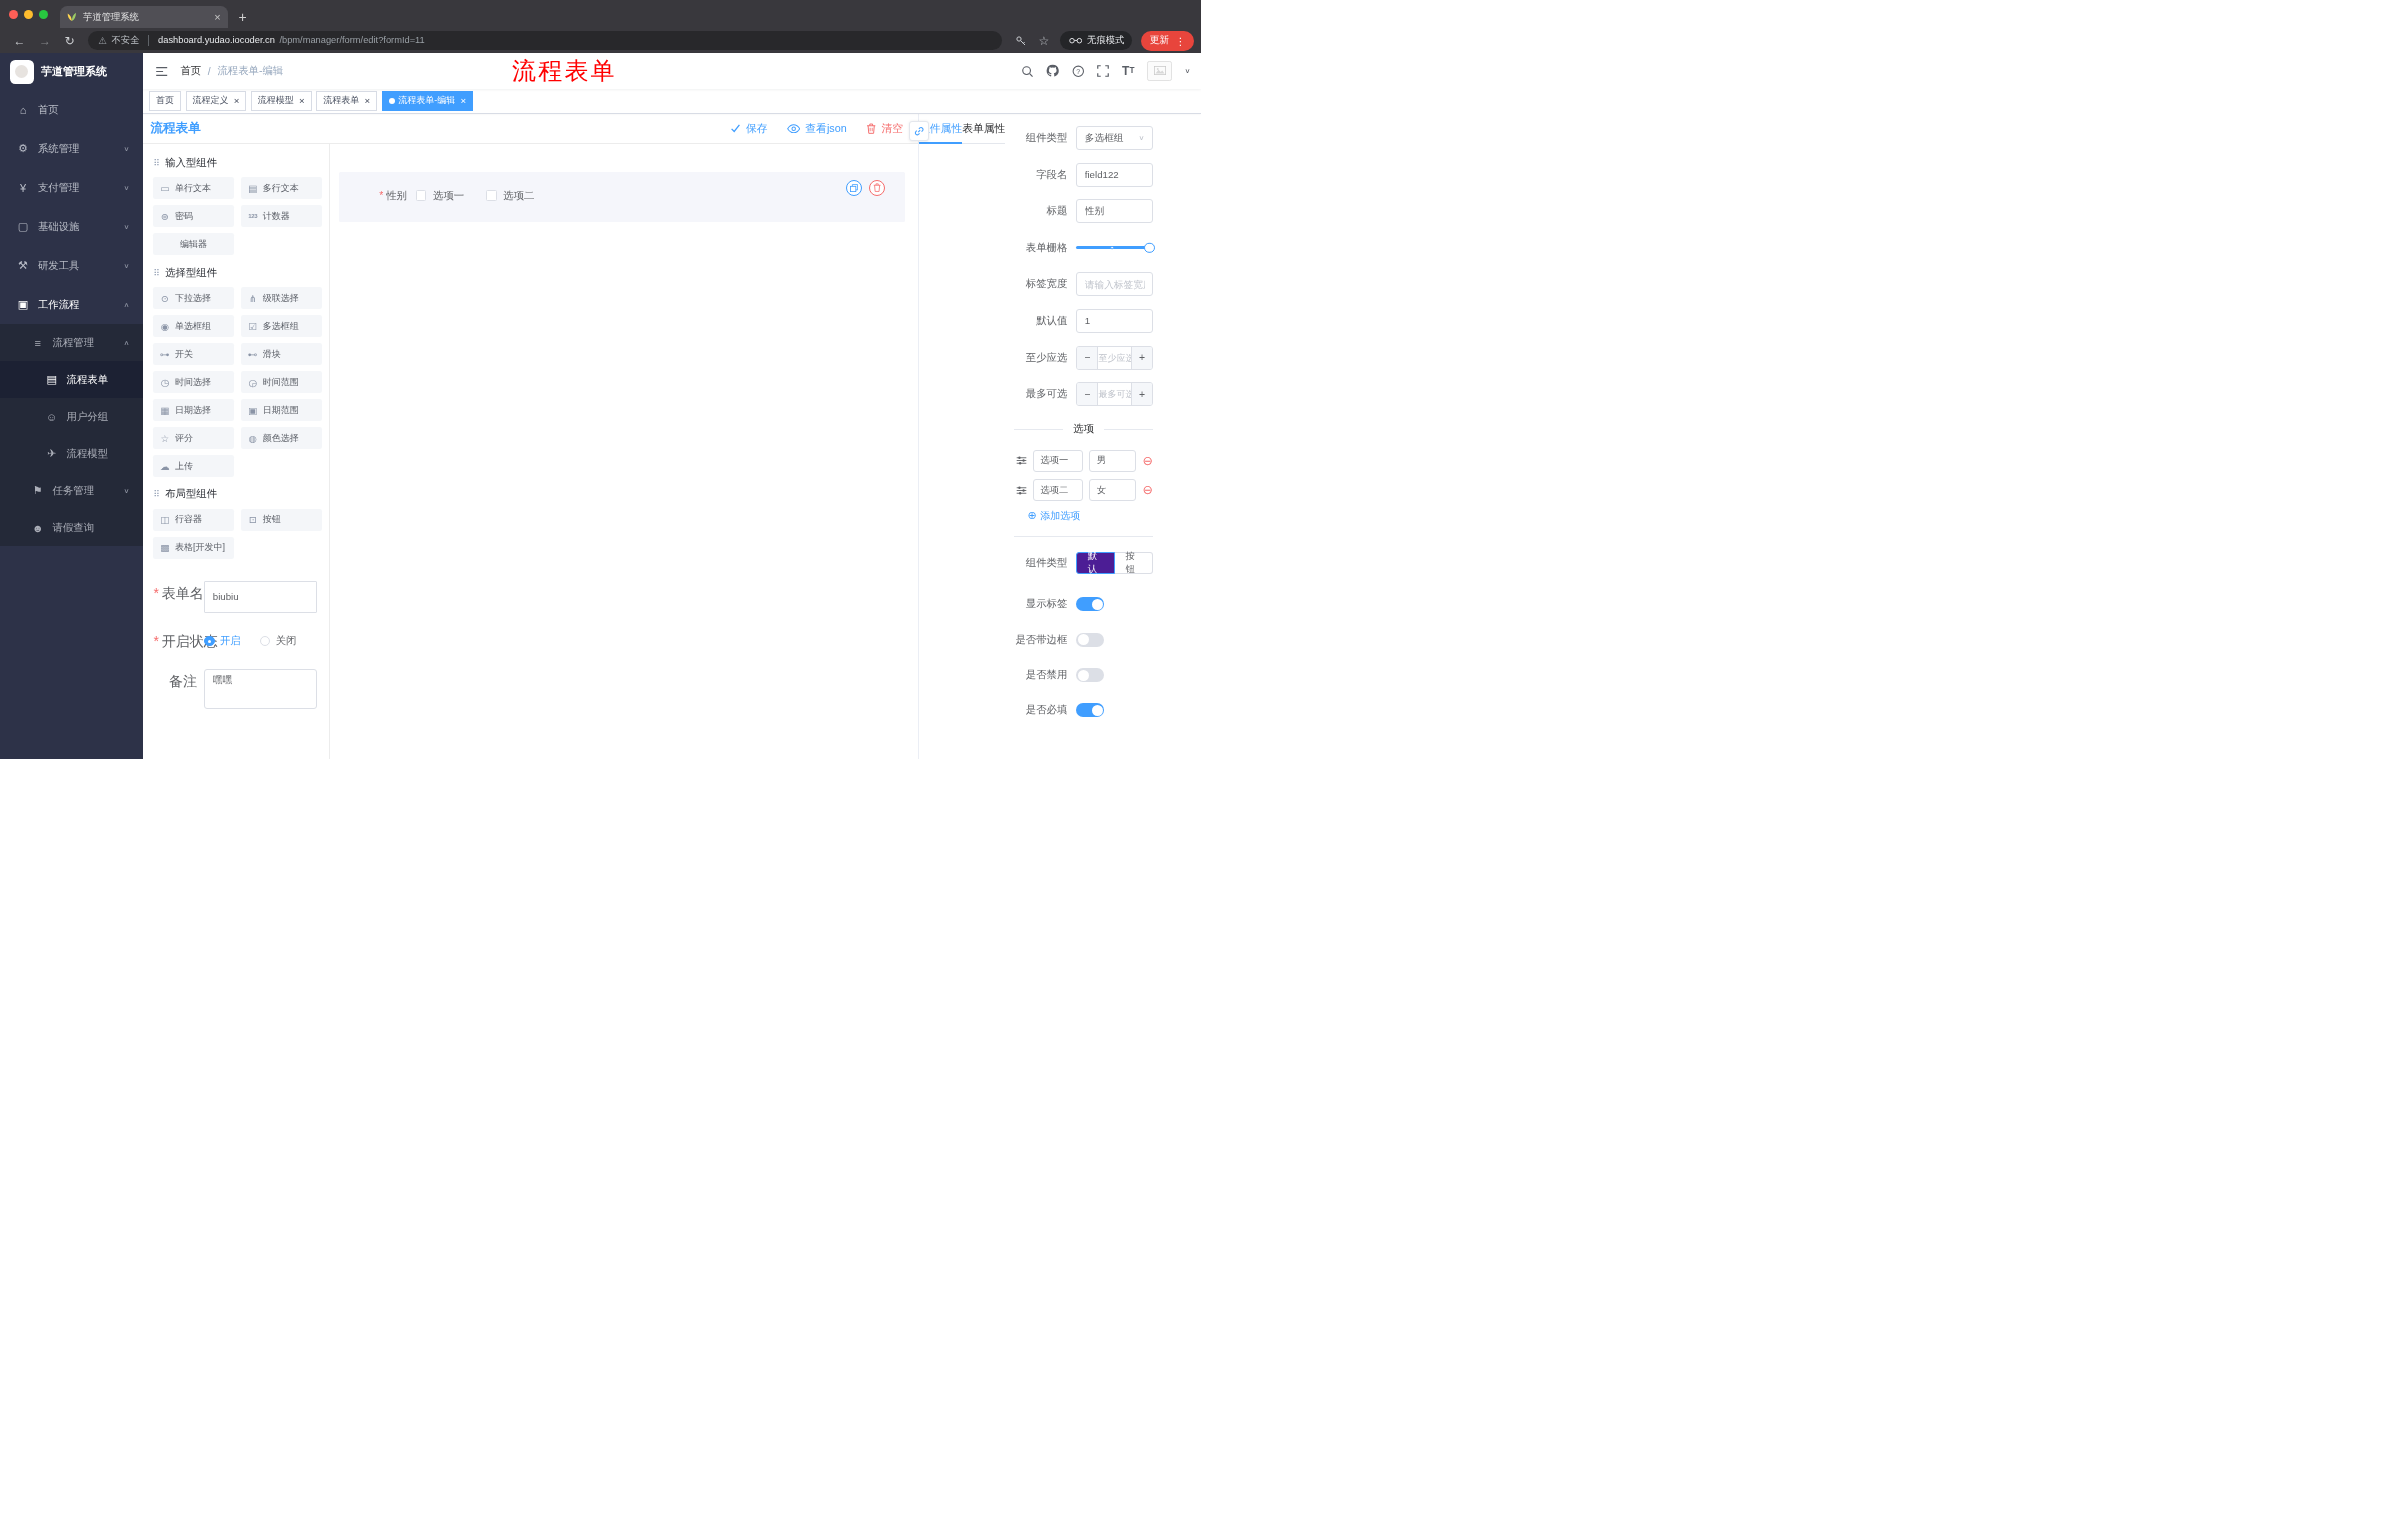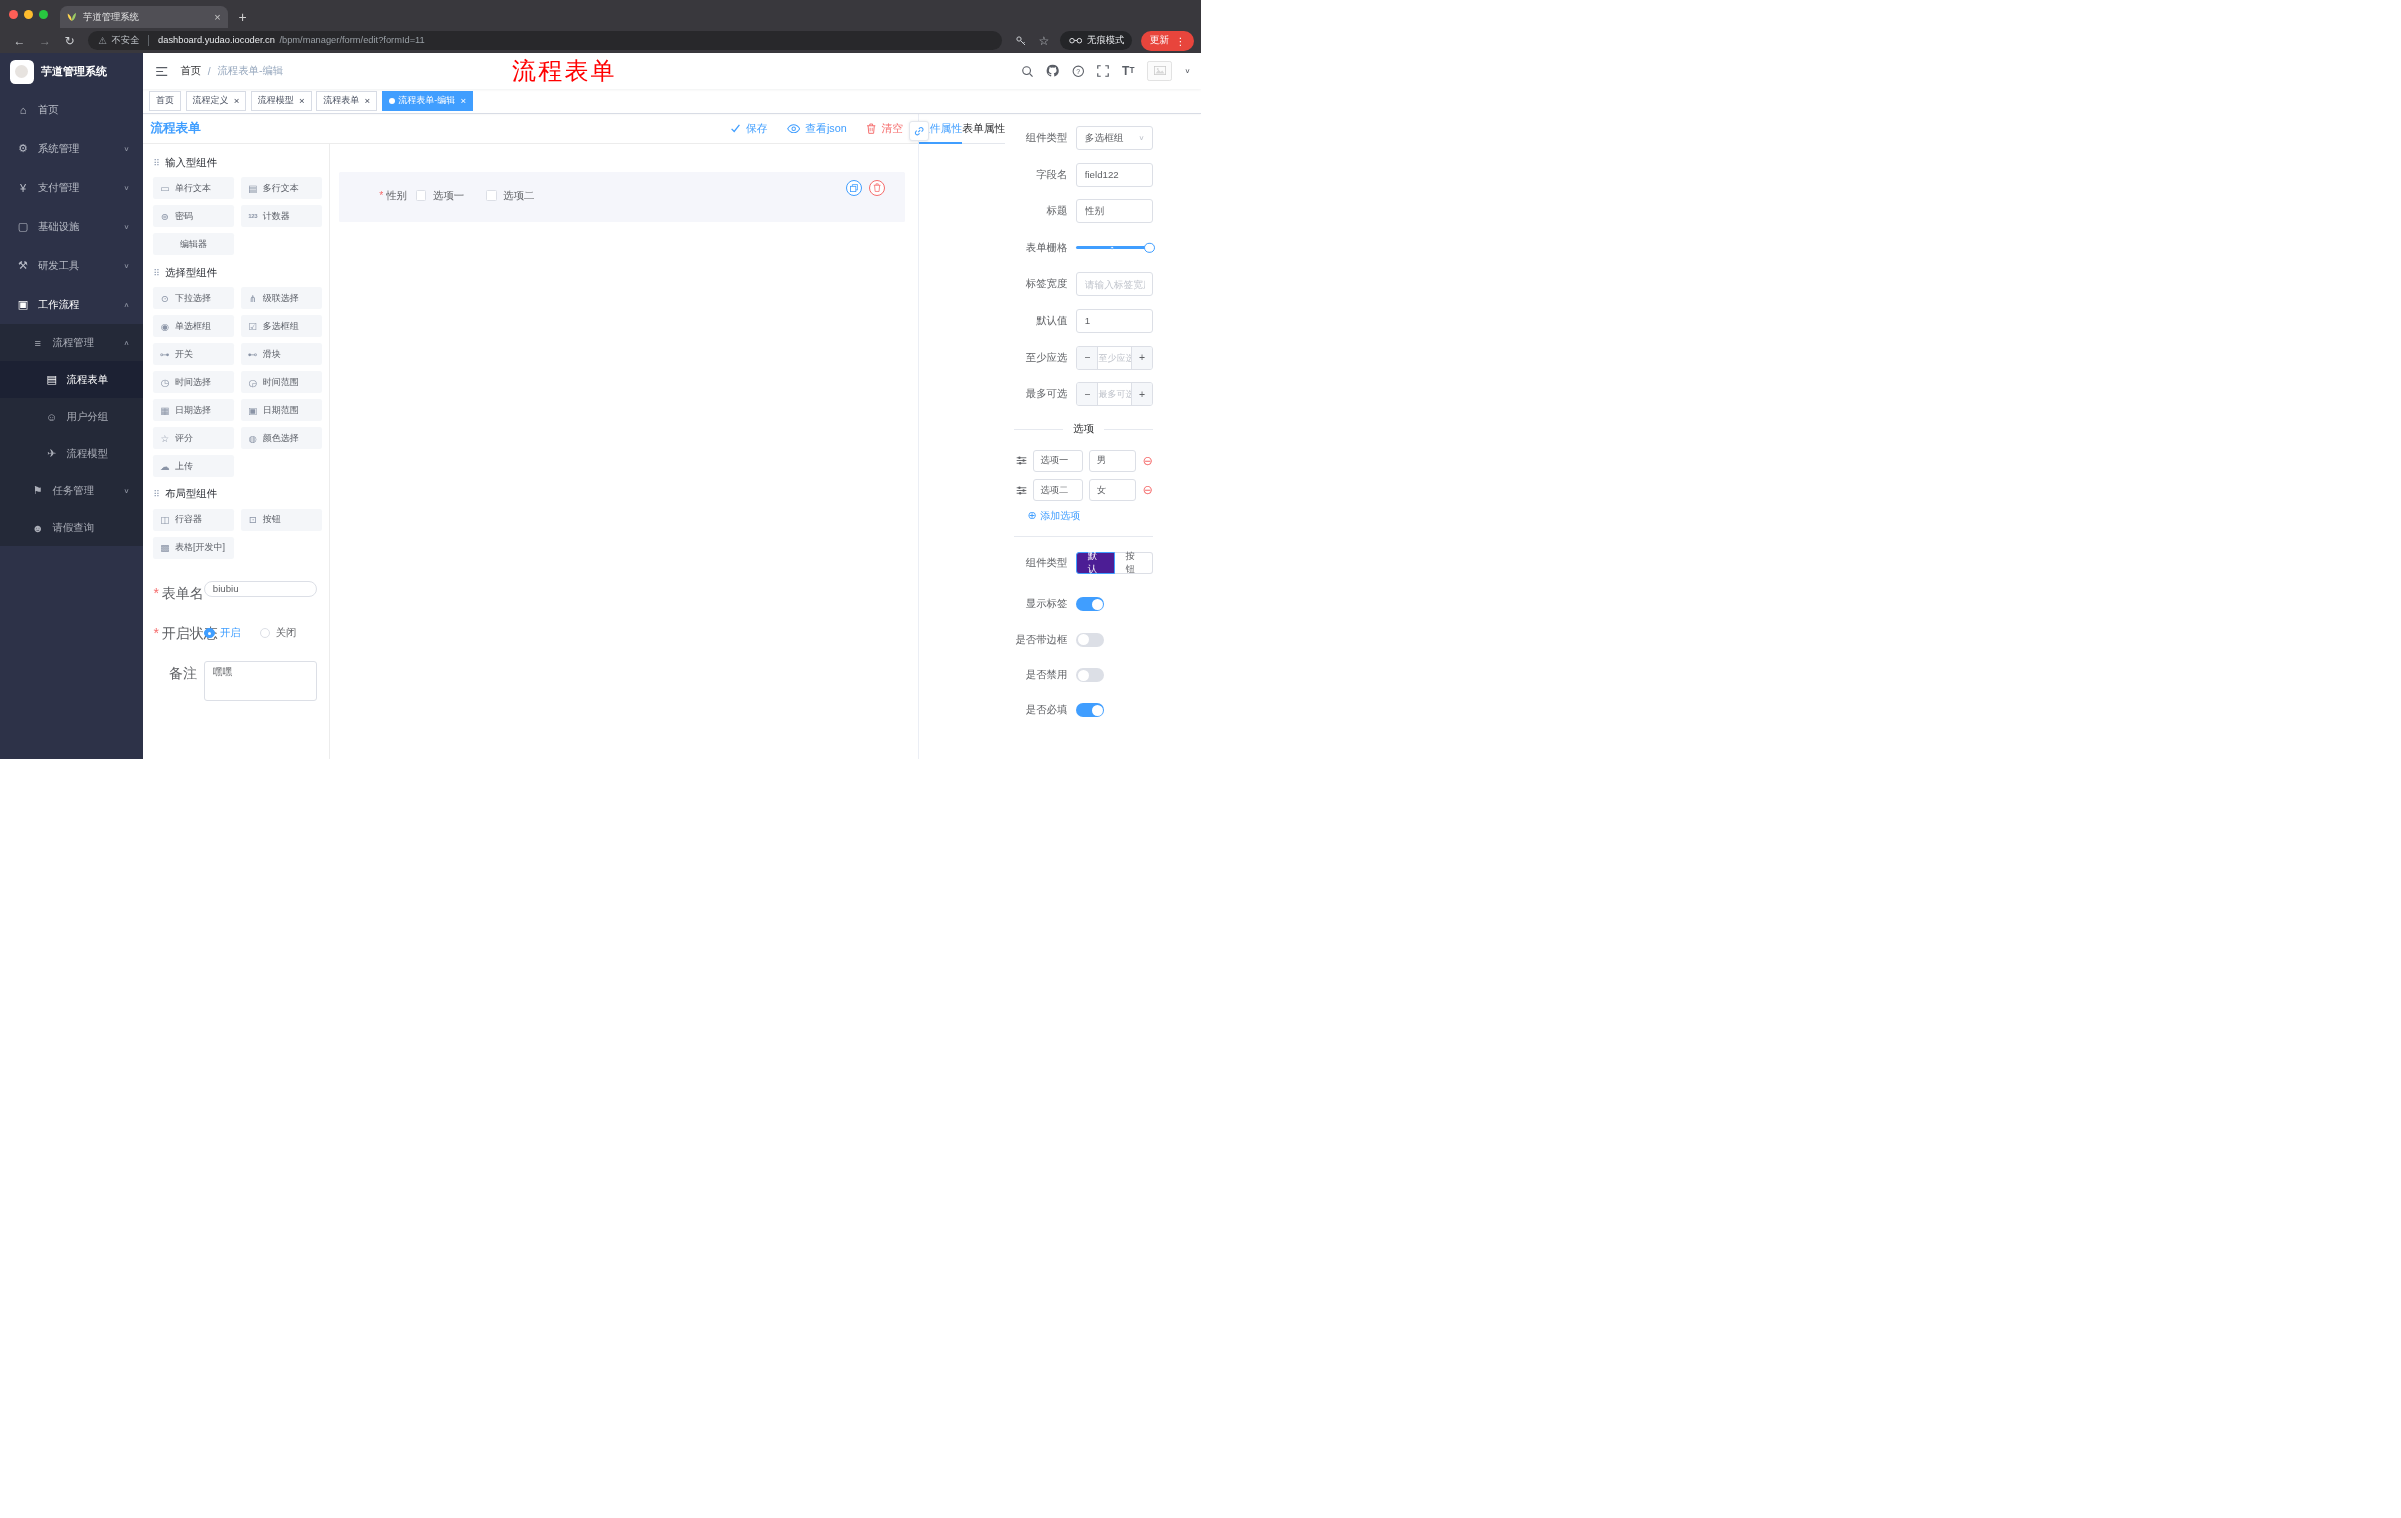--- a/index.html
+++ b/index.html
@@ -88,21 +88,21 @@
 .pgrid{display:grid;grid-template-columns:1fr 1fr;gap:6px 7.4px}
 .pitem{height:22px;display:flex;align-items:center;gap:4.5px;padding:0 6px;background:#f4f6f9;border-radius:2.2px;font-size:9px;color:#5a5e66;cursor:move;white-space:nowrap;overflow:hidden}
 .pitem.noicon{justify-content:center}
 .picon{color:#8a94a6;font-size:9.7px;width:11px;text-align:center;flex:none}
 .picon.tiny{font-size:6px;letter-spacing:-0.4px;font-weight:bold}
 .pform{margin-top:22px;display:flex;flex-direction:column;gap:16.3px;padding-right:4.5px}
 .pf-row{display:flex;align-items:flex-start}
 .pf-label{width:51px;flex:none;text-align:right;font-size:14px;color:#606266;padding-right:7.4px;line-height:24px;white-space:nowrap}
 .req::before{content:"*";color:#f56c6c;margin-right:3px}
 .pf-ctrl{flex:1;min-width:0}
-.pf-input{width:100%;height:16px;border:0.7px solid #dcdfe6;border-radius:9px;padding:0 7.4px;font-size:9.7px;color:#606266}
+.pf-input{width:100%;height:32px;border:0.7px solid #dcdfe6;border-radius:1px;padding:0 7.4px;font-size:9.7px;color:#606266}
 .pf-textarea{width:100%;height:40px;border:0.7px solid #dcdfe6;border-radius:3px;padding:3.7px 7.4px;font-size:9.7px;color:#606266;resize:none}
 .radio-line{display:flex;align-items:center;gap:19.3px;height:24px}
 .radio{display:flex;align-items:center;gap:5.2px;font-size:10.4px;color:#606266;cursor:pointer}
 .radio.sel{color:#409eff}
 .rdot{width:10.4px;height:10.4px;border-radius:50%;border:0.7px solid #dcdfe6;background:#fff;position:relative;flex:none}
 .rdot.on{border-color:#409eff;background:#409eff}
 .rdot.on::after{content:"";position:absolute;left:3px;top:3px;width:3px;height:3px;border-radius:50%;background:#fff}
 
 
 .canvas{flex:1;min-width:0;padding:18px 13.4px 0 9px}

